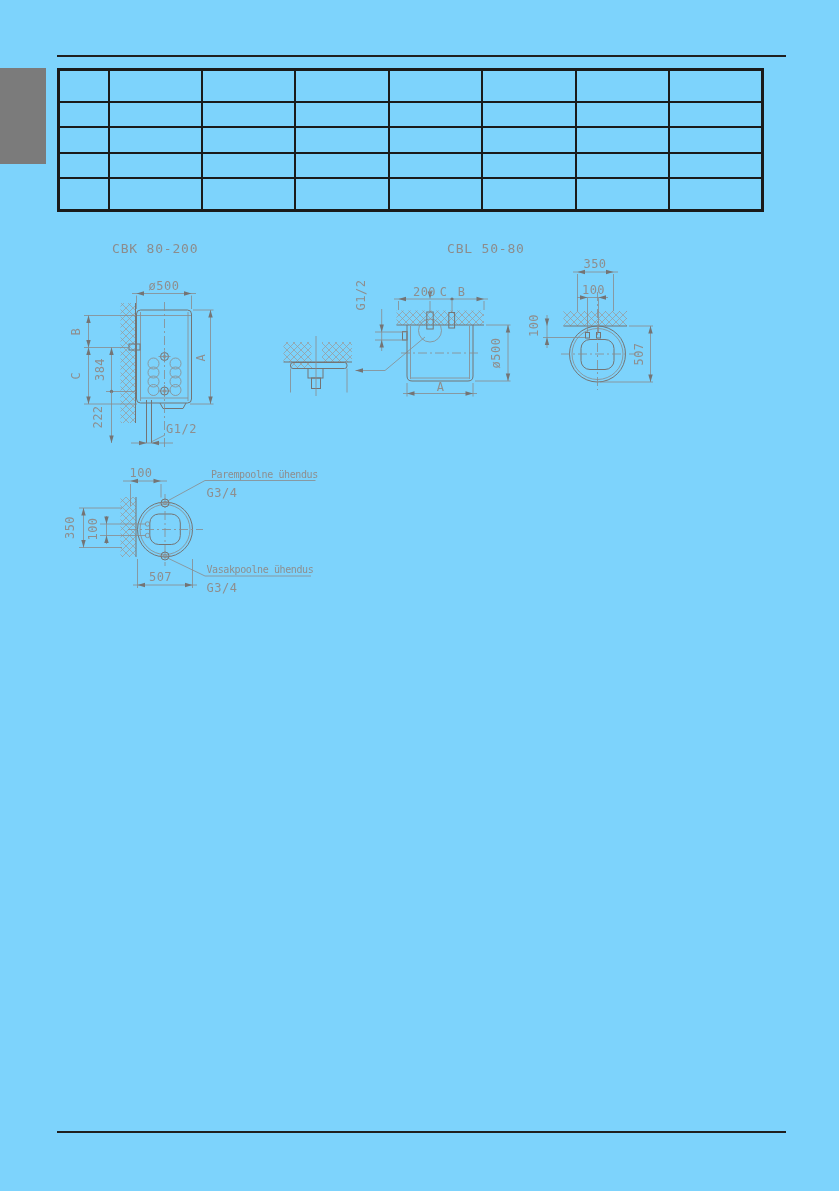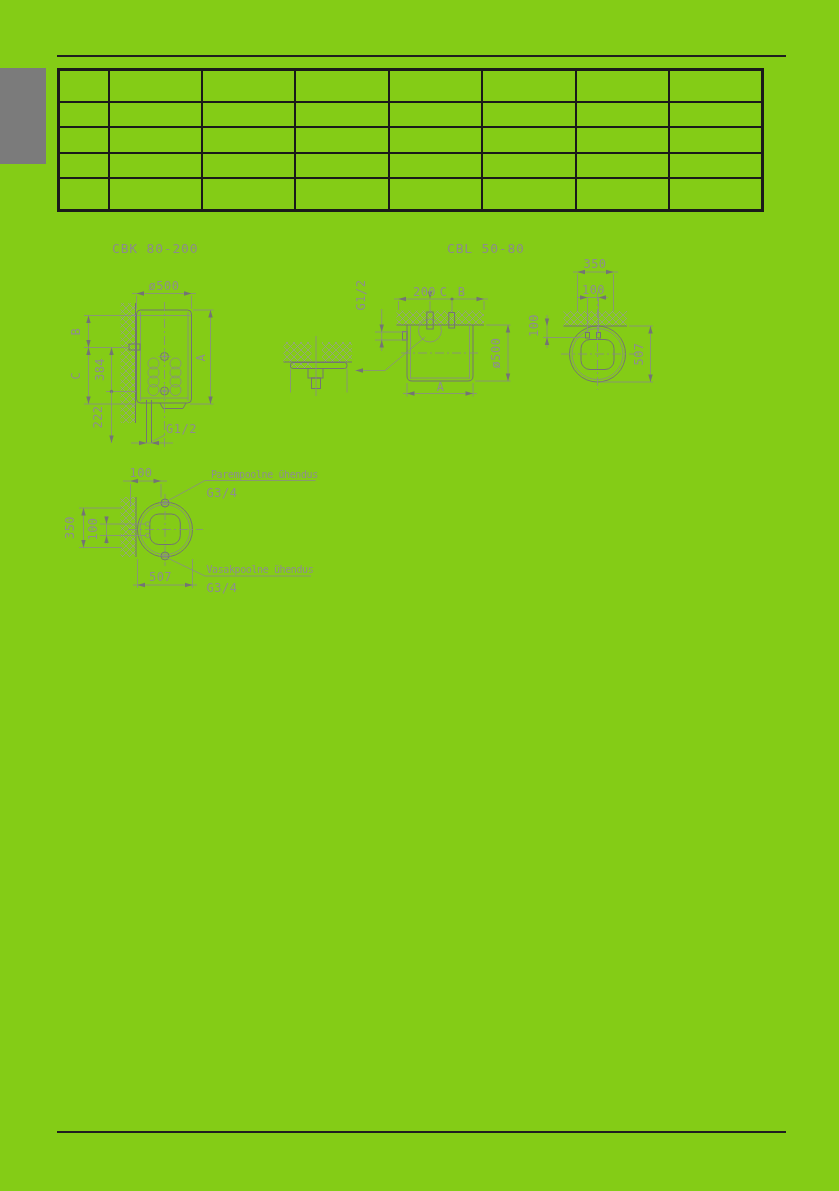--- a/index.html
+++ b/index.html
@@ -1,18 +1,18 @@
 <!DOCTYPE html>
 <html><head>
 <meta charset="utf-8">
 <style>
   html,body{margin:0;padding:0;background:#e8e8e8;}
   .page{
     position:relative;width:839px;height:1191px;margin:0 auto;
-    background:#84cc16;overflow:hidden;
+    background:#7dd3fc;overflow:hidden;
     font-family:"DejaVu Sans Mono", monospace;
   }
   .rule{position:absolute;left:57px;width:729px;height:2px;background:#1f1f1f;}
   .rule.top{top:55px;}
   .rule.bottom{top:1131px;}
   .sidebar-marker{position:absolute;left:0;top:68px;width:46px;height:96px;background:#7b7b7b;}
   table.spec{
     position:absolute;left:57px;top:68px;width:707px;height:144px;
     border-collapse:collapse;table-layout:fixed;
     border:3px solid #1a1a1a;

